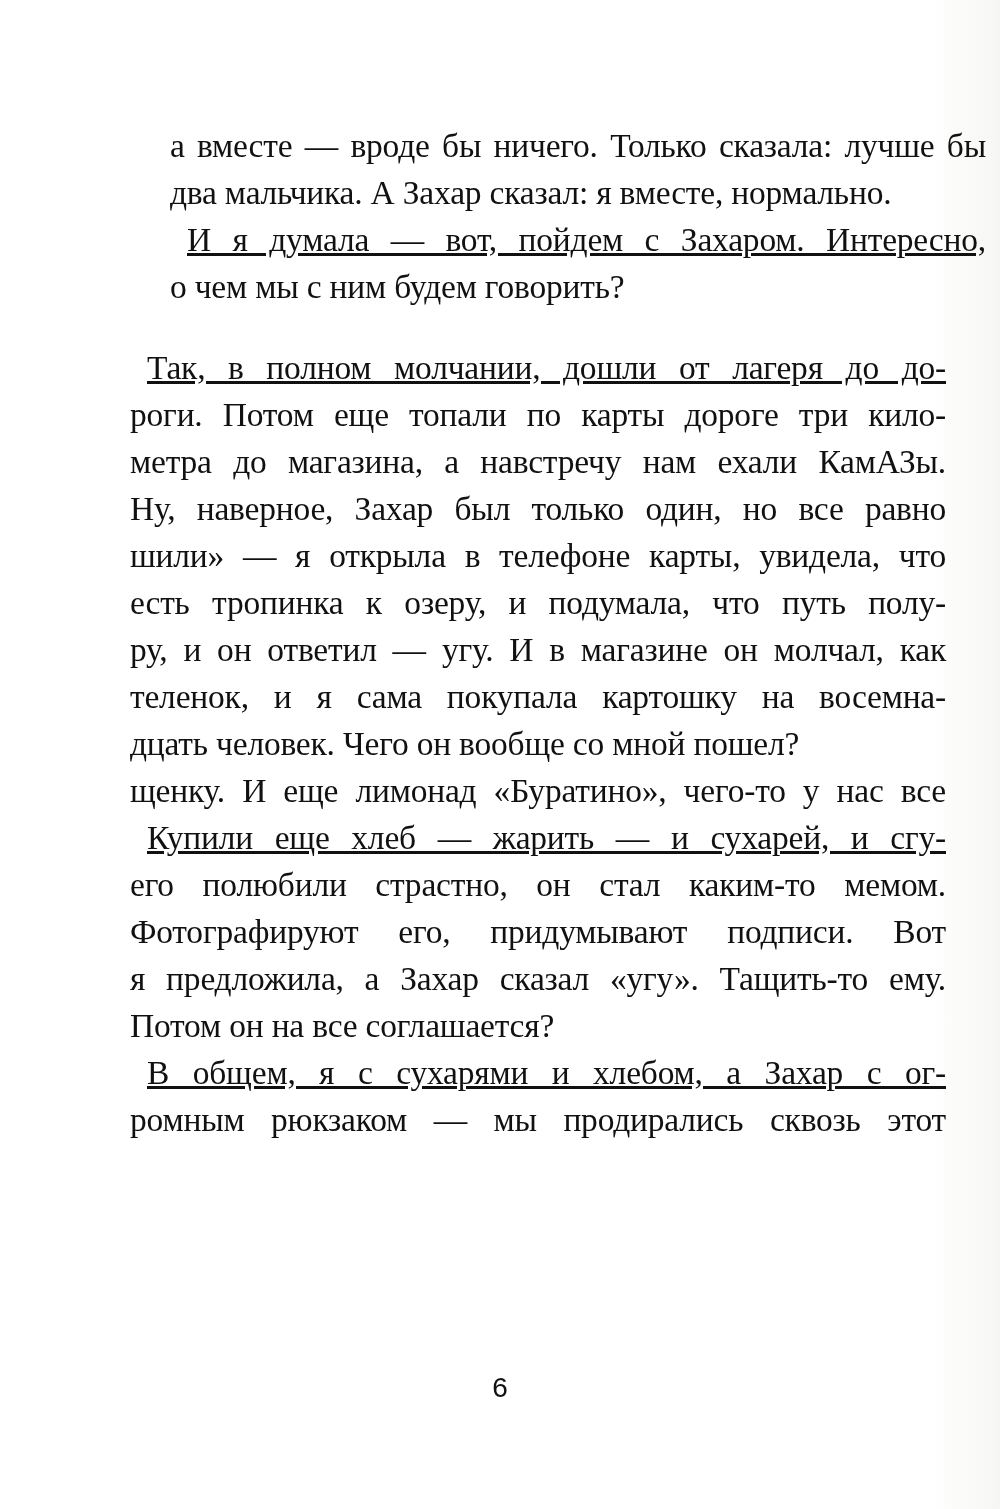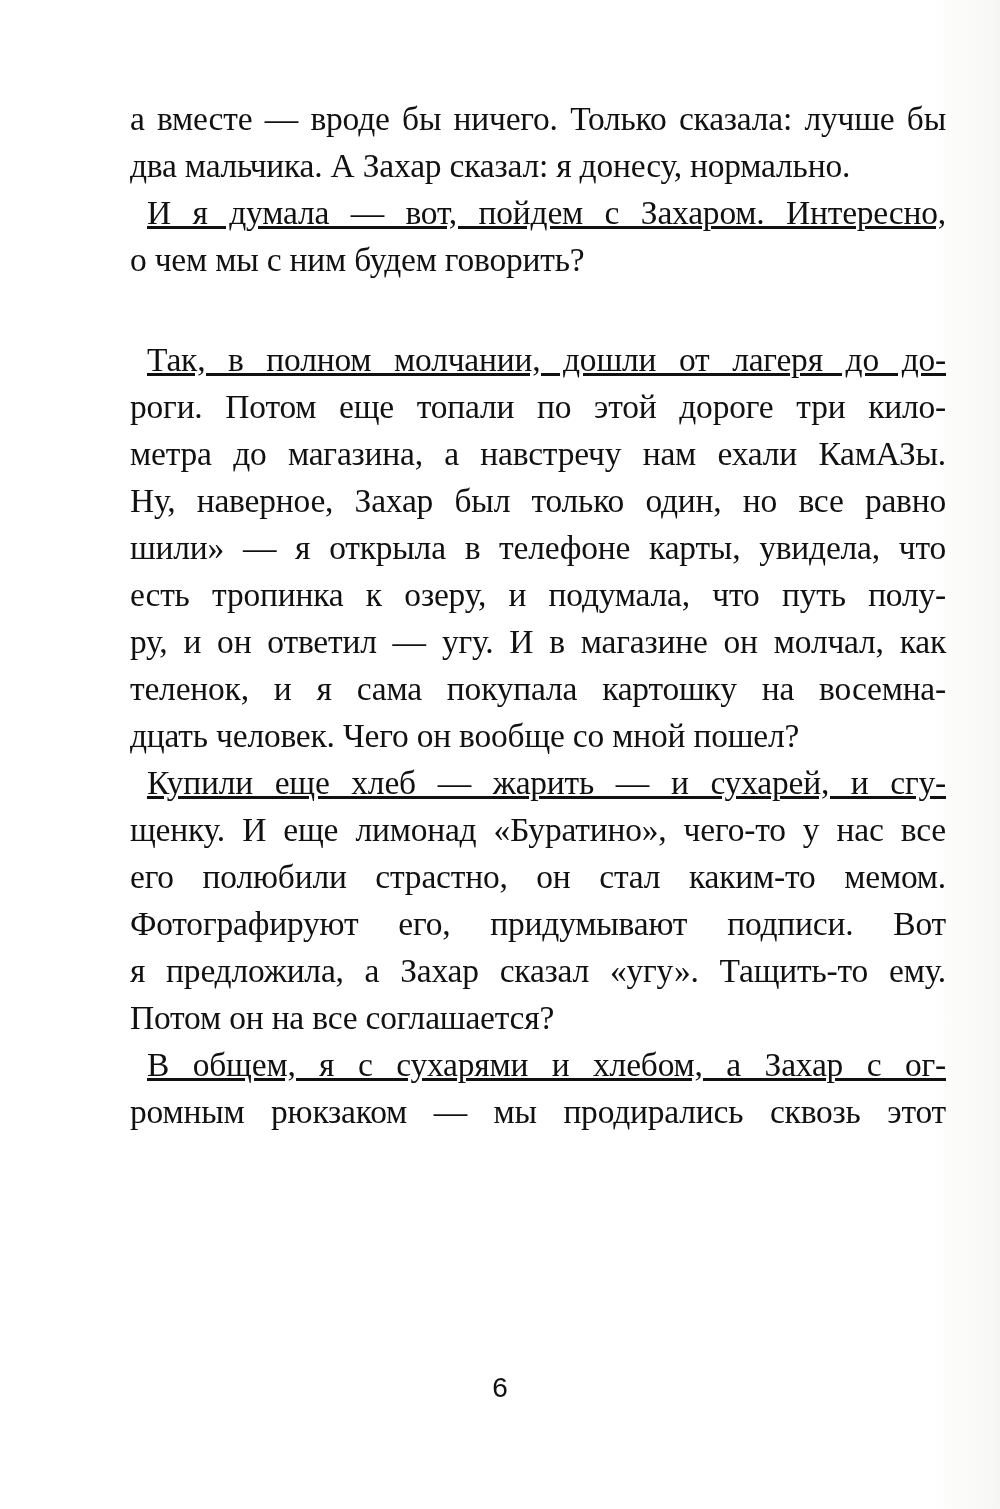--- a/index.html
+++ b/index.html
@@ -18,51 +18,51 @@
     height: 47px;
     line-height: 47px;
     font-size: 33.5px;
     white-space: nowrap;
     text-align: justify;
     text-align-last: justify;
     letter-spacing: -0.2px;
   }
   .line.last { text-align-last: left; }
   .line.indent { padding-left: 17px; text-decoration: underline; }
-  .block1 { top: 95px; }
-  .block2 { top: 336px; }
+  .block1 { top: 122px; margin-left: 40px; }
+  .block2 { top: 344px; }
   .page-number {
     position: absolute; top: 1372px; left: 0; width: 1000px;
     text-align: center; font-family: "Liberation Sans", "DejaVu Sans", sans-serif;
     font-size: 28px;
   }
 </style>
 </head>
 <body>
 
 <div class="page">
   <div class="text-block block1">
     <span class="line">а вместе — вроде бы ничего. Только сказала: лучше бы</span>
-    <span class="line last">два мальчика. А Захар сказал: я донесу, нормально.</span>
+    <span class="line last">два мальчика. А Захар сказал: я вместе, нормально.</span>
     <span class="line indent">И я думала — вот, пойдем с Захаром. Интересно,</span>
     <span class="line last">о чем мы с ним будем говорить?</span>
   </div>
 
   <div class="text-block block2">
     <span class="line indent">Так, в полном молчании, дошли от лагеря до до-</span>
-    <span class="line">роги. Потом еще топали по этой дороге три кило-</span>
+    <span class="line">роги. Потом еще топали по карты дороге три кило-</span>
     <span class="line">метра до магазина, а навстречу нам ехали КамАЗы.</span>
     <span class="line">Ну, наверное, Захар был только один, но все равно</span>
     <span class="line">шили» — я открыла в телефоне карты, увидела, что</span>
     <span class="line">есть тропинка к озеру, и подумала, что путь полу-</span>
     <span class="line">ру, и он ответил — угу. И в магазине он молчал, как</span>
     <span class="line">теленок, и я сама покупала картошку на восемна-</span>
     <span class="line last">дцать человек. Чего он вообще со мной пошел?</span>
+    <span class="line">щенку. И еще лимонад «Буратино», чего-то у нас все</span>
     <span class="line indent">Купили еще хлеб — жарить — и сухарей, и сгу-</span>
-    <span class="line">щенку. И еще лимонад «Буратино», чего-то у нас все</span>
     <span class="line">его полюбили страстно, он стал каким-то мемом.</span>
     <span class="line">Фотографируют его, придумывают подписи. Вот</span>
     <span class="line">я предложила, а Захар сказал «угу». Тащить-то ему.</span>
     <span class="line last">Потом он на все соглашается?</span>
     <span class="line indent">В общем, я с сухарями и хлебом, а Захар с ог-</span>
     <span class="line">ромным рюкзаком — мы продирались сквозь этот</span>
   </div>
 
   <div class="page-number">6</div>
 </div>

